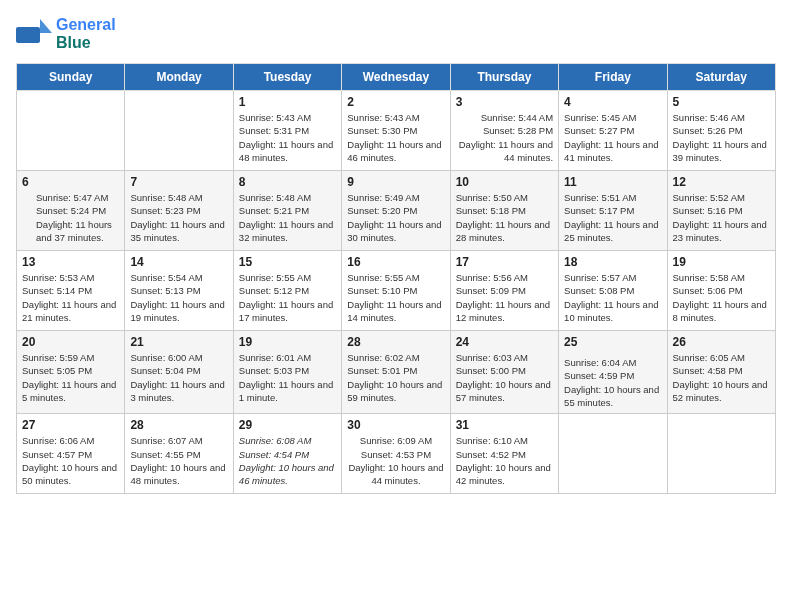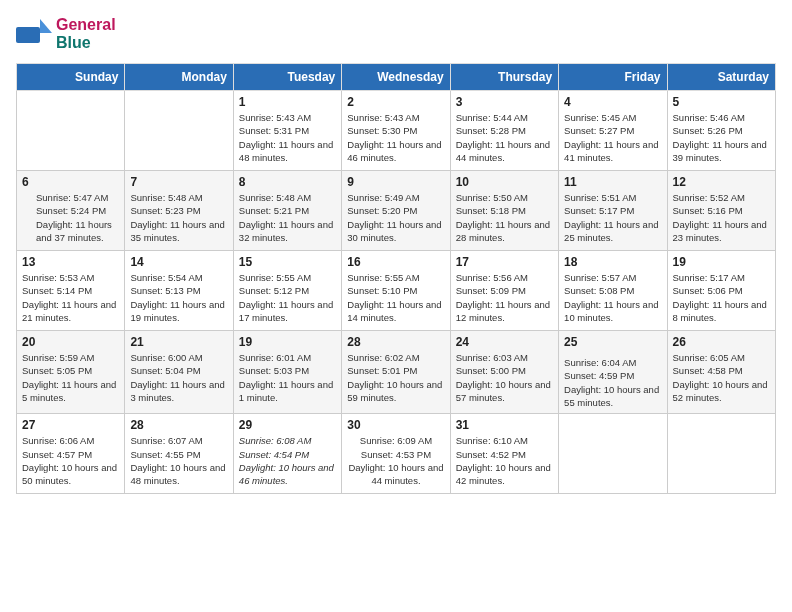--- a/index.html
+++ b/index.html
@@ -35,21 +35,21 @@
       color: #555;
     }
     .calendar {
       width: 100%;
       border-collapse: collapse;
       font-size: 10.5px;
     }
     .calendar thead tr th {
       background-color: #2a6db5;
       color: #fff;
-      text-align: right;
+      text-align: center;
       padding: 6px 6px;
       font-size: 12px;
       font-weight: bold;
       border: 1px solid #ddd;
     }
     .calendar tbody tr td {
       border: 1px solid #ccc;
       vertical-align: top;
       padding: 4px 5px;
       width: calc(100% / 7);
@@ -79,21 +79,21 @@
 </head>
 <body>
 
 <div class="header">
   <div class="logo">
     <svg width="36" height="30" viewBox="0 0 36 30">
       <rect x="0" y="8" width="24" height="16" rx="2" fill="#2a6db5"></rect>
       <polygon points="24,0 36,14 24,14" fill="#4a90d9"></polygon>
     </svg>
     <div>
-      <span style="font-size:16px;font-weight:bold;color:#be185d;display:block;line-height:1.1;">General</span>
+      <span style="font-size:16px;font-weight:bold;color:#3b82f6;display:block;line-height:1.1;">General</span>
       <span style="font-size:16px;font-weight:bold;color:#0f766e;display:block;line-height:1.1;">Blue</span>
     </div>
   </div>
 </div>
 
 <table class="calendar">
   <thead>
     <tr>
     <th>Sunday</th>
         <th>Monday</th>
@@ -115,21 +115,21 @@
 Daylight: 11 hours and 48 minutes.</div>
         </td>
         <td>
           <span class="day-number">2</span>
           <div class="day-info" style="white-space: pre-line;">Sunrise: 5:43 AM
 Sunset: 5:30 PM
 Daylight: 11 hours and 46 minutes.</div>
         </td>
         <td>
           <span class="day-number">3</span>
-          <div class="day-info" style="white-space: pre-line;">Sunrise: 5:44 AM
+          <div class="day-info" style="white-space: pre-line; text-align: right;">Sunrise: 5:44 AM
 Sunset: 5:28 PM
 Daylight: 11 hours and 44 minutes.</div>
         </td>
         <td>
           <span class="day-number">4</span>
           <div class="day-info" style="white-space: pre-line;">Sunrise: 5:45 AM
 Sunset: 5:27 PM
 Daylight: 11 hours and 41 minutes.</div>
         </td>
         <td>
@@ -215,21 +215,21 @@
 Daylight: 11 hours and 12 minutes.</div>
         </td>
         <td>
           <span class="day-number">18</span>
           <div class="day-info" style="white-space: pre-line;">Sunrise: 5:57 AM
 Sunset: 5:08 PM
 Daylight: 11 hours and 10 minutes.</div>
         </td>
         <td>
           <span class="day-number">19</span>
-          <div class="day-info" style="white-space: pre-line;">Sunrise: 5:17 AM
+          <div class="day-info" style="white-space: pre-line;">Sunrise: 5:58 AM
 Sunset: 5:06 PM
 Daylight: 11 hours and 8 minutes.</div>
         </td>
       </tr>
       <tr>
         <td>
           <span class="day-number">20</span>
           <div class="day-info" style="white-space: pre-line;">Sunrise: 5:59 AM
 Sunset: 5:05 PM
 Daylight: 11 hours and 5 minutes.</div>

